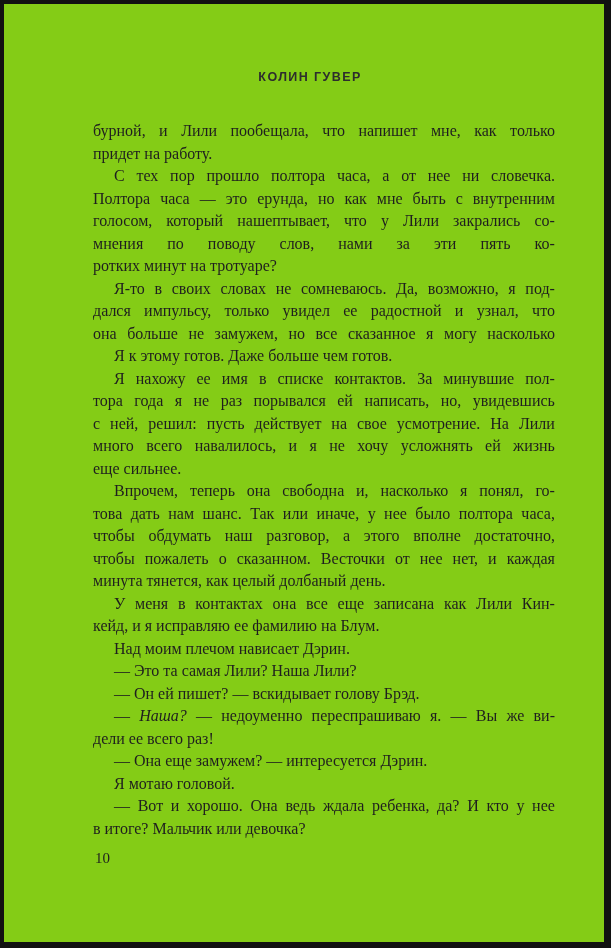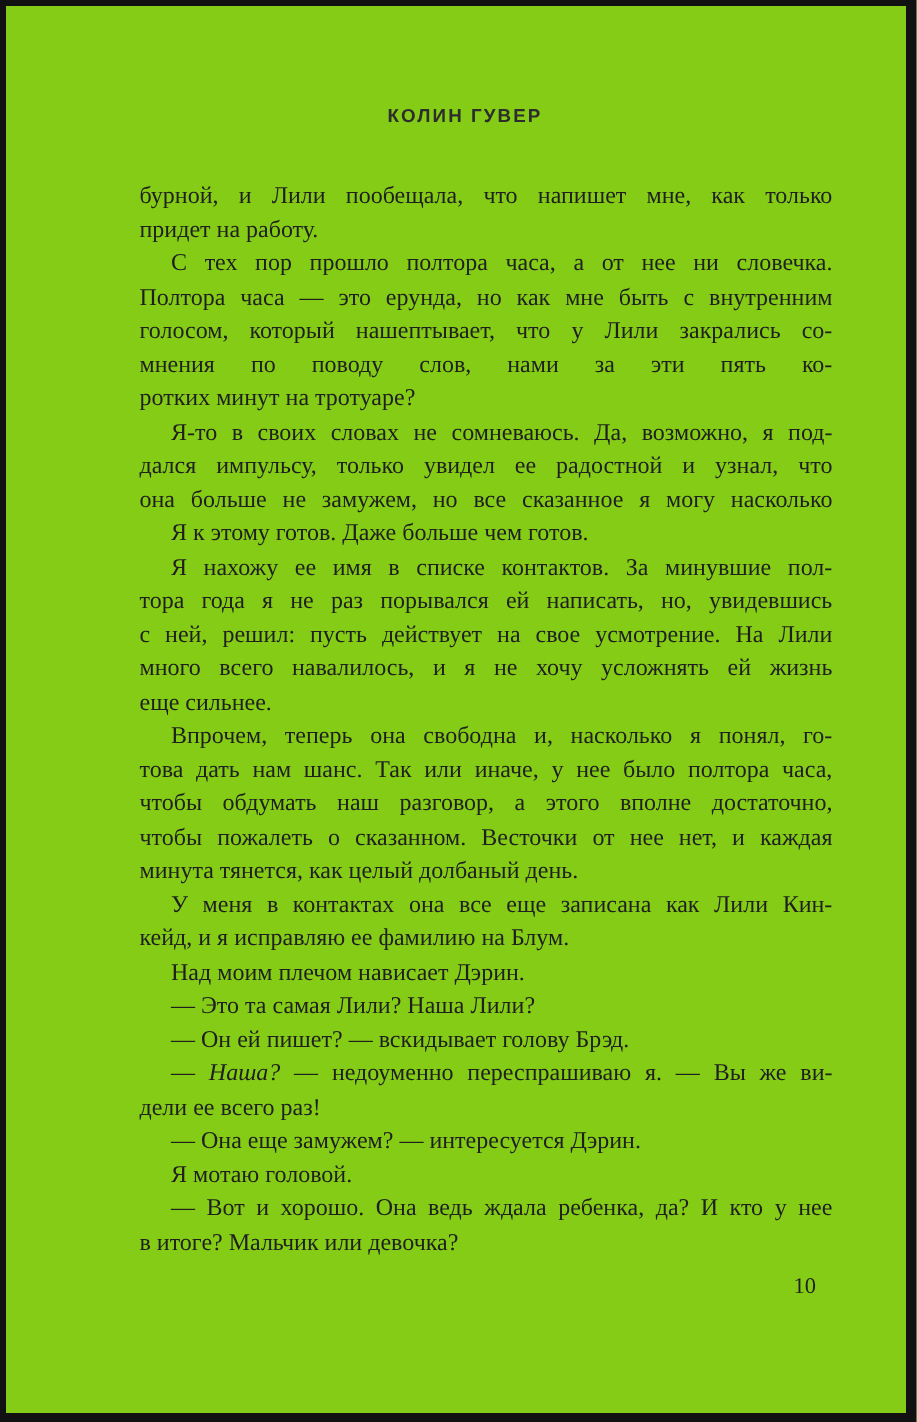--- a/index.html
+++ b/index.html
@@ -41,22 +41,22 @@
     white-space: nowrap;
   }
   .line.just {
     display: flex;
     justify-content: space-between;
   }
   .line.indent { padding-left: 21px; }
   .it { font-style: italic; }
   .page-number {
     position: absolute;
-    top: 846px; left: 78px; width: 462px;
-    text-align: right;
+    top: 846px; left: 91px; width: 462px;
+    text-align: left;
     font-size: 15px;
     color: #1f1f1f;
   }
 </style>
 </head>
 <body>
 
 <div class="frame">
   <div class="page">
     <div class="running-header">КОЛИН ГУВЕР</div>

